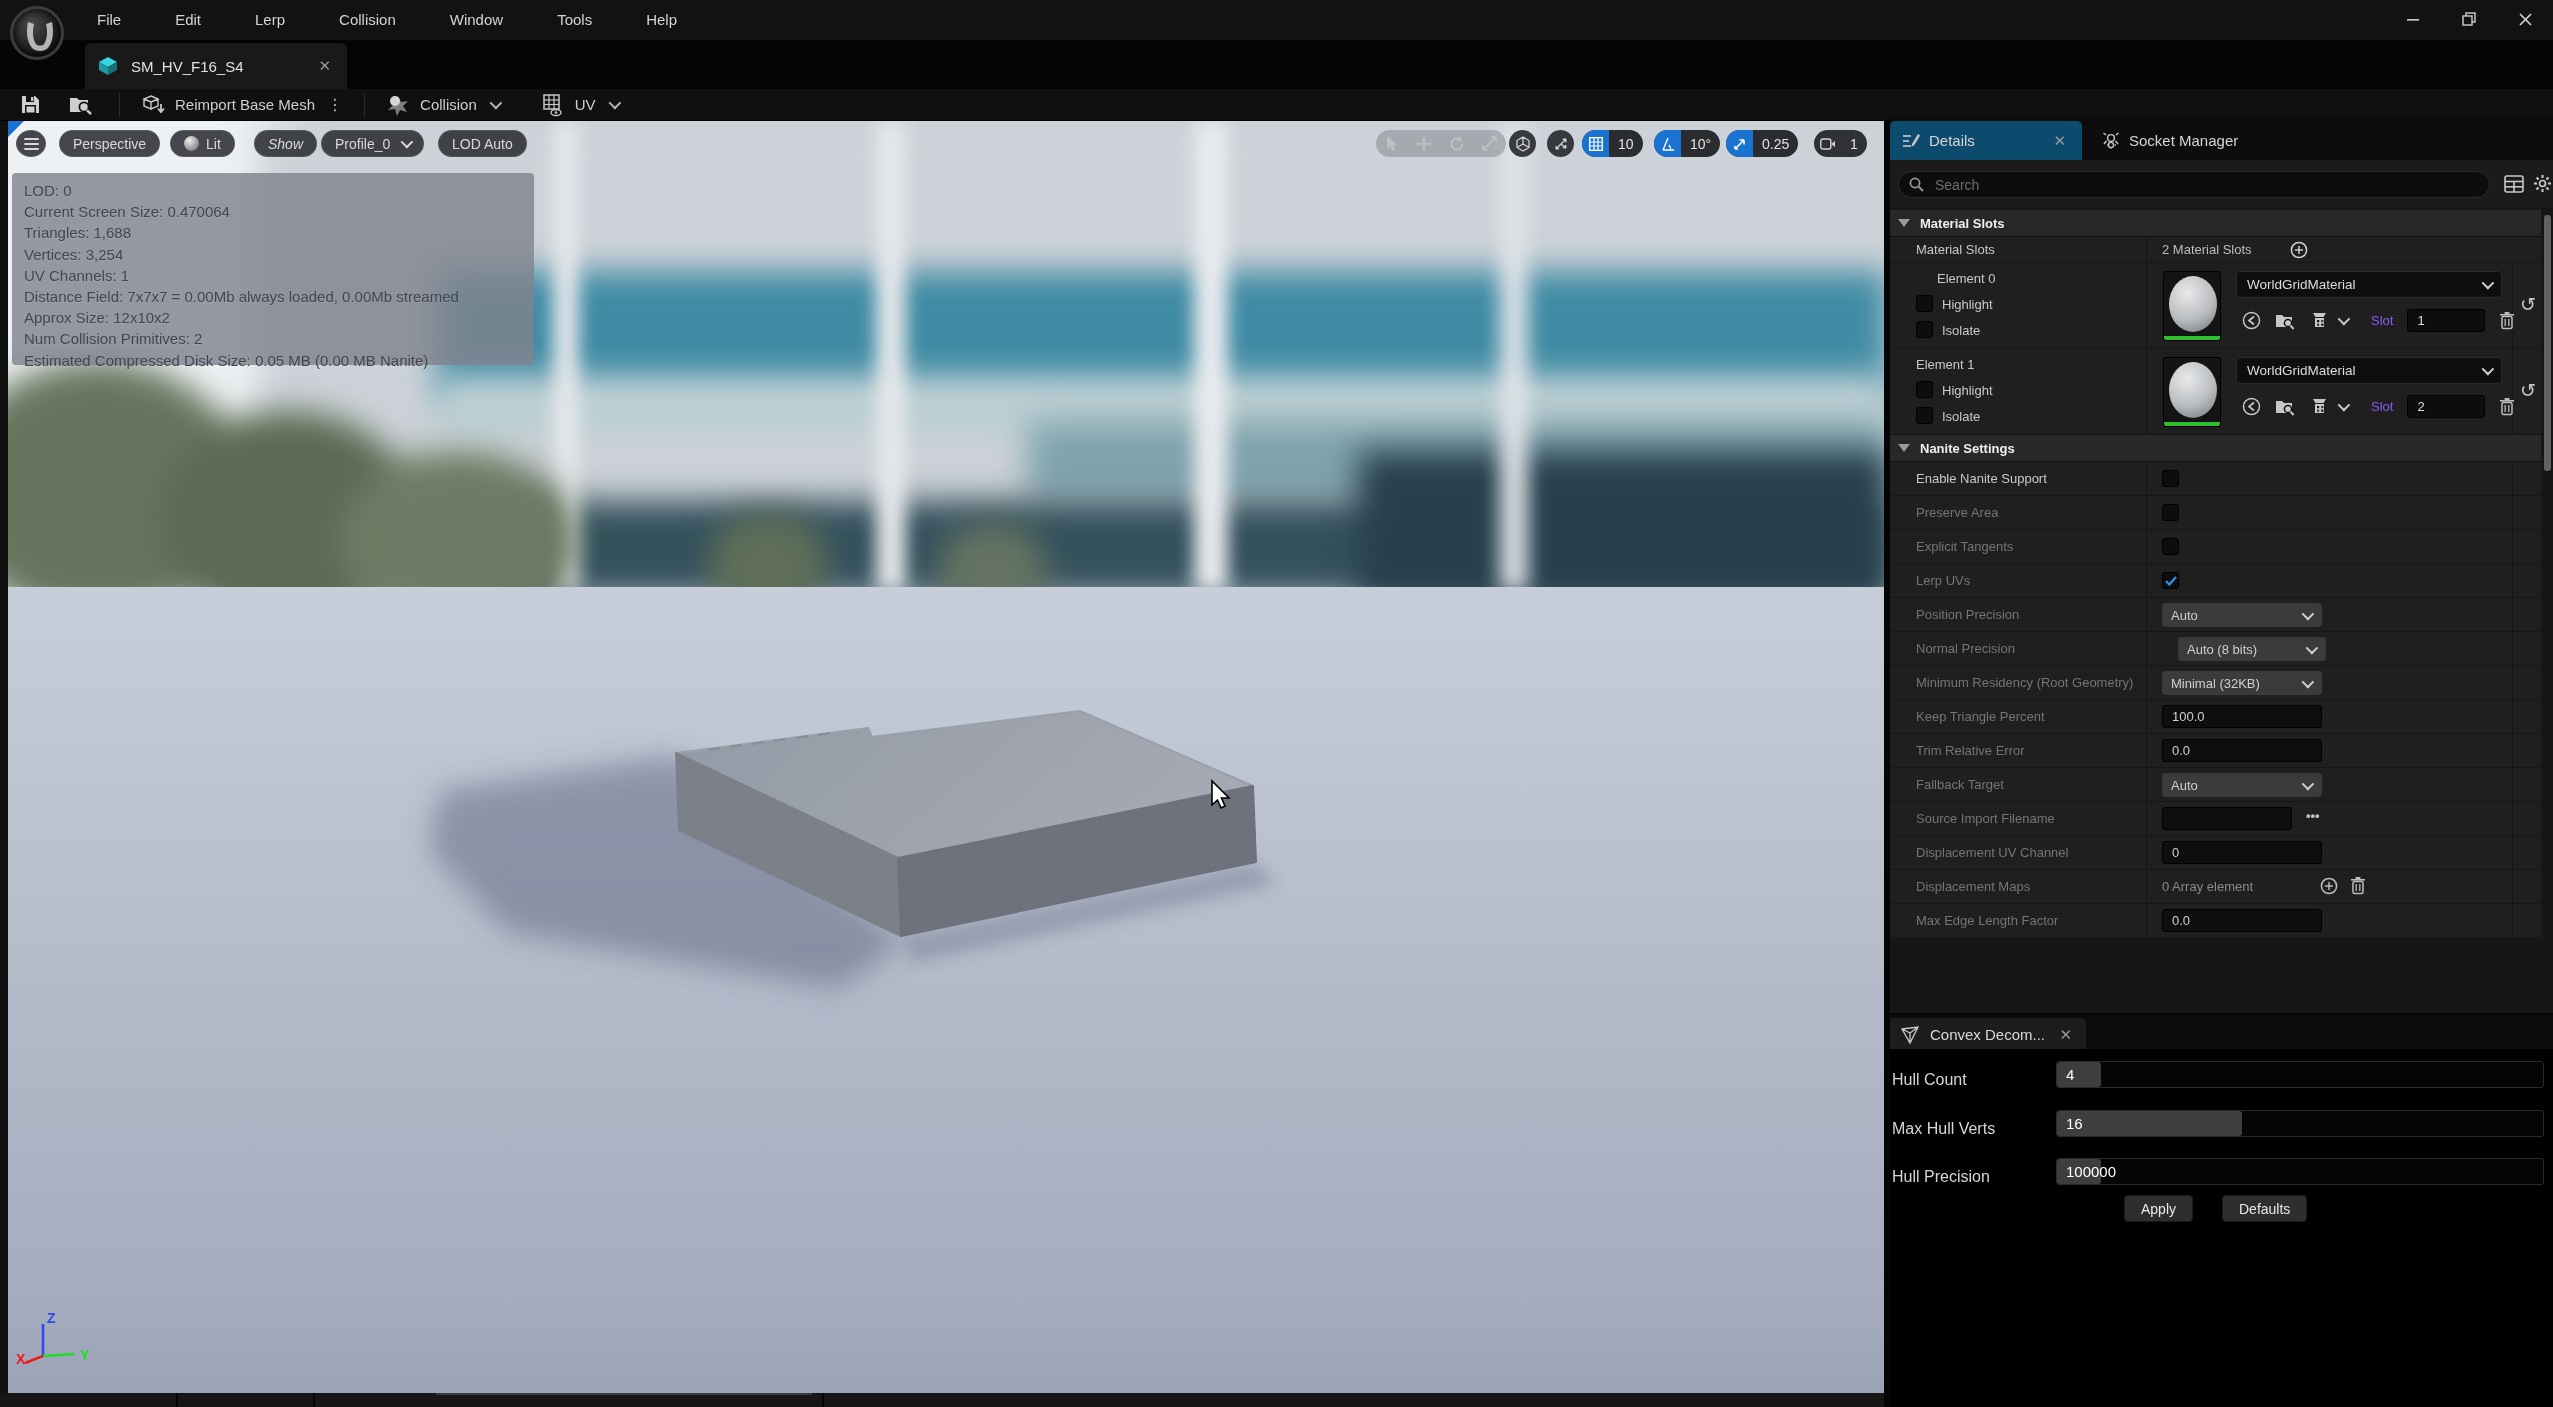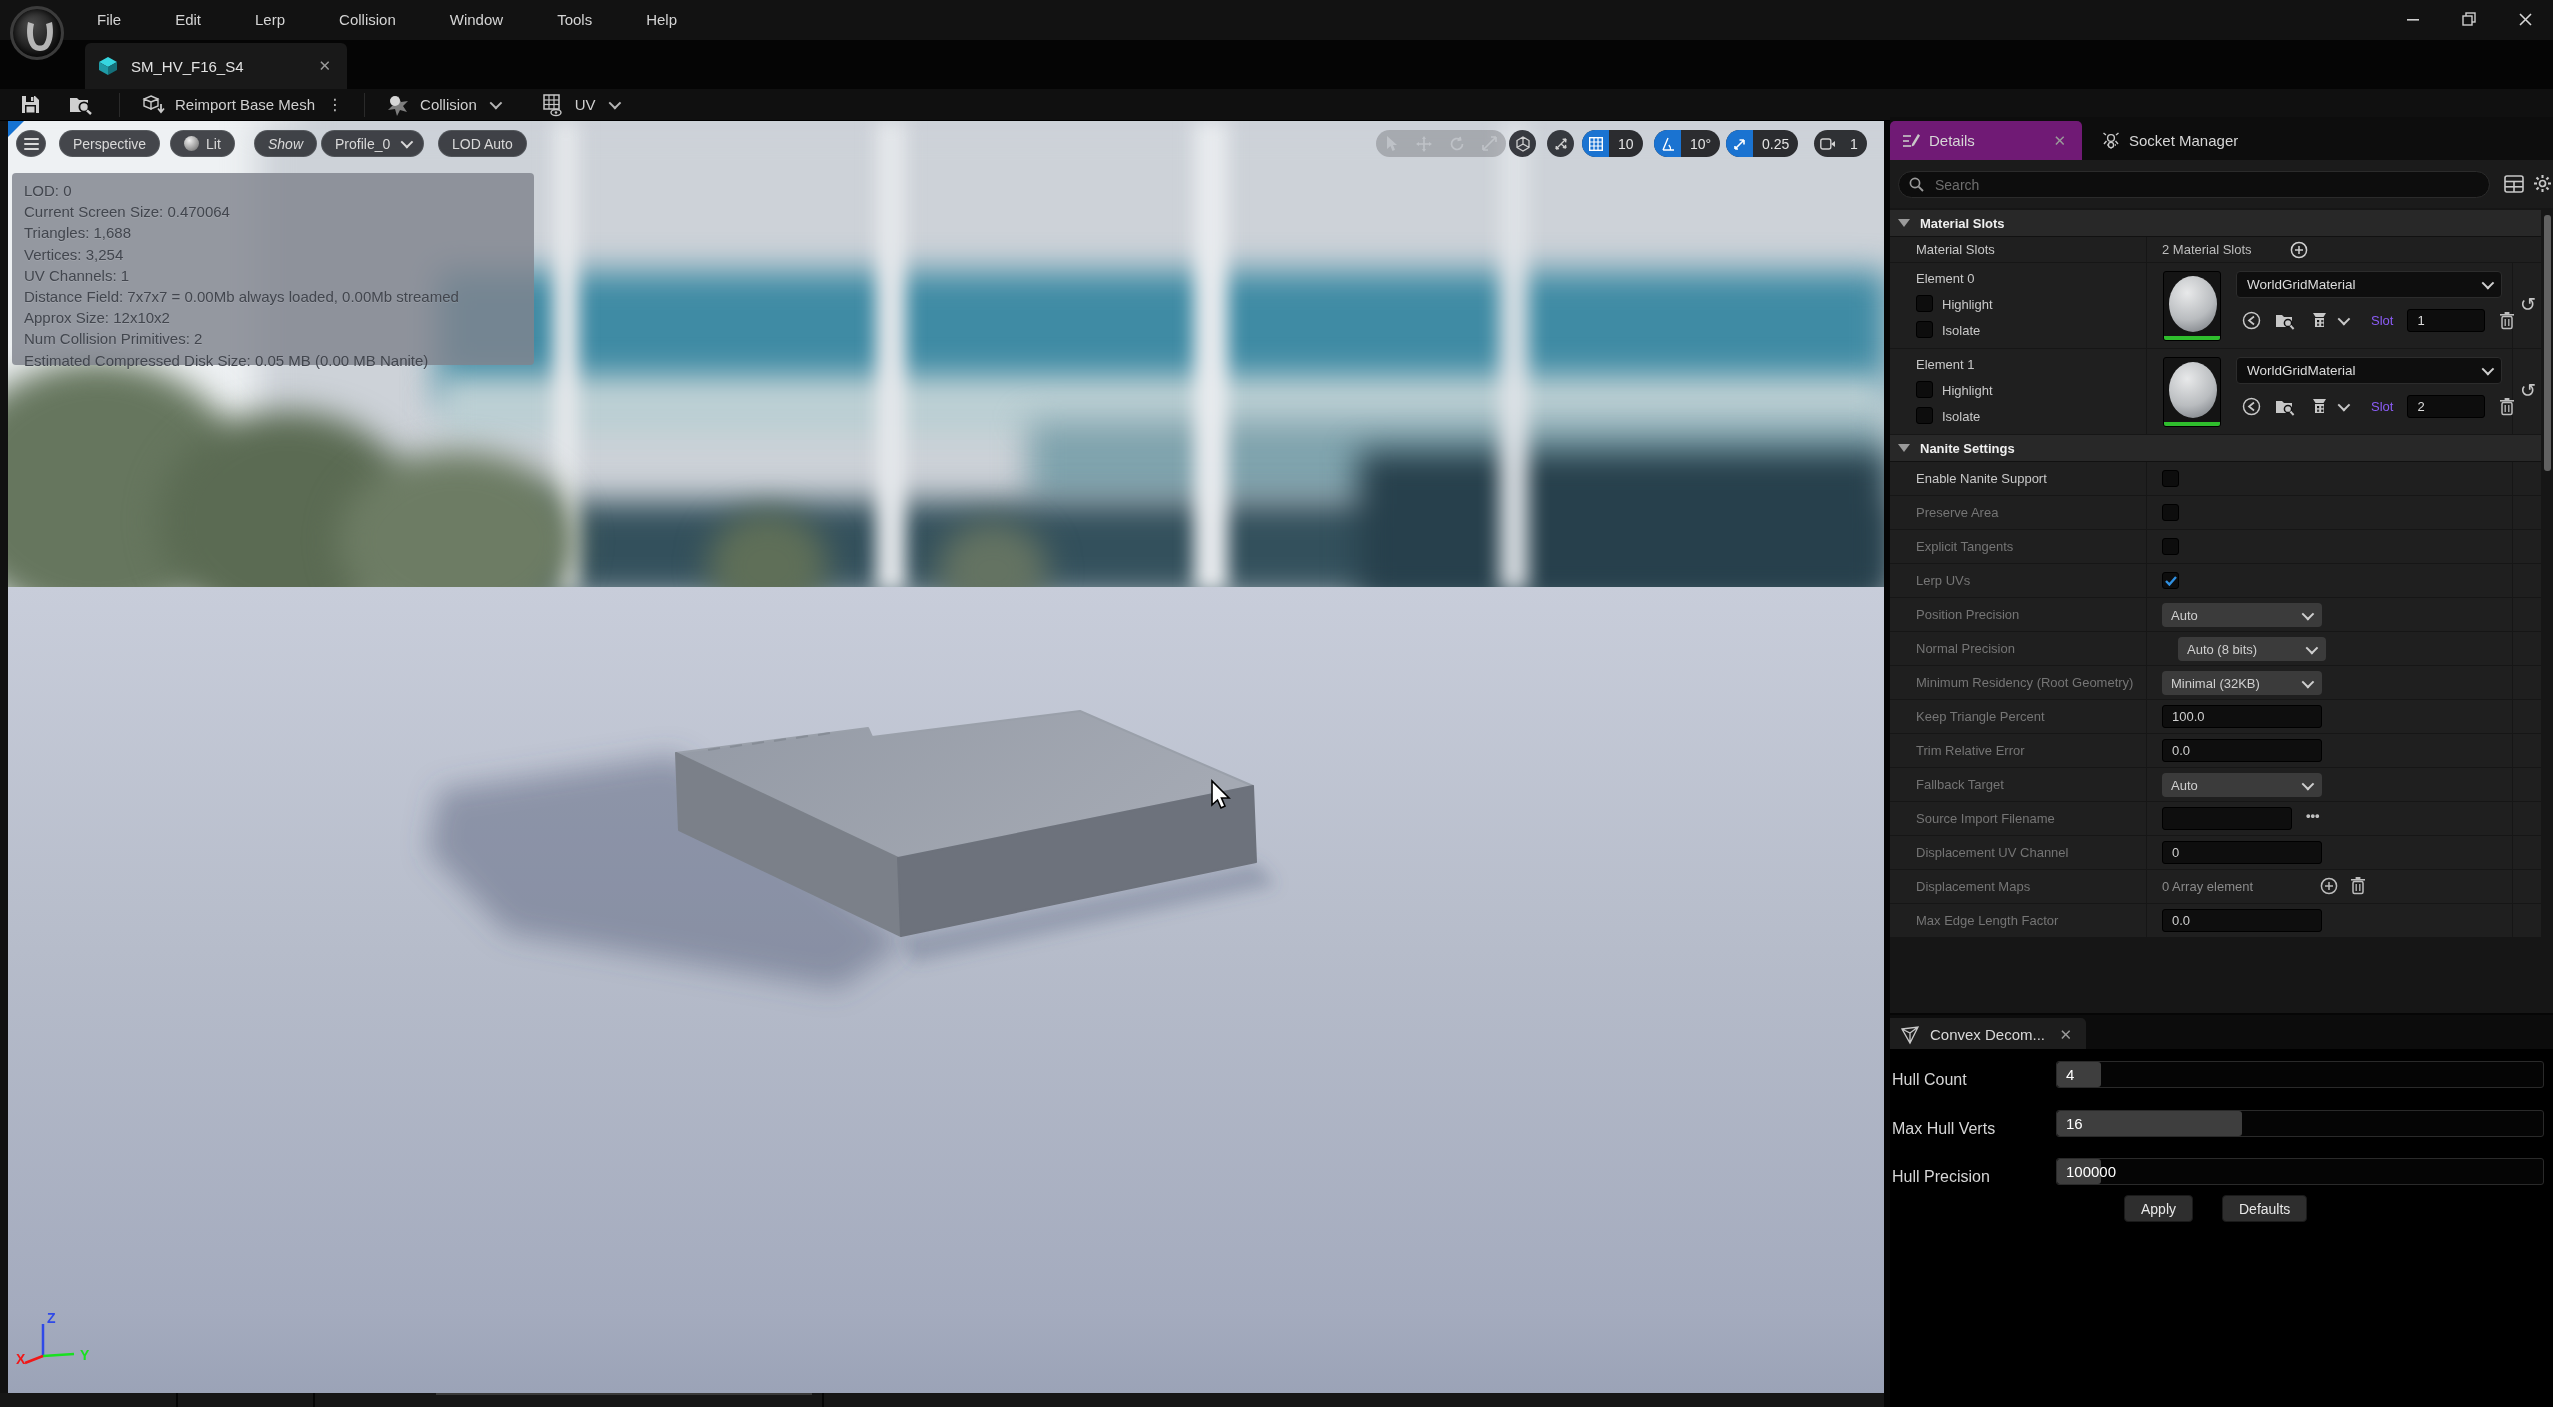--- a/index.html
+++ b/index.html
@@ -57,21 +57,21 @@
   .statsbox{position:absolute;left:4px;top:52px;width:522px;height:192px;border-radius:4px;
     background:rgba(128,132,141,.82);padding:7px 12px;}
   .statsbox .line{font-size:15px;line-height:21.2px;color:#42464e;text-shadow:0 1px 0 rgba(255,255,255,.12);white-space:nowrap;}
 
   .axis-label{position:absolute;font-size:14px;font-weight:bold;}
 
   
   .details{left:1890px;top:117px;width:663px;height:1290px;background:#161616;}
   .dtabs{position:absolute;left:0;top:0;width:663px;height:43px;background:#0d0d0d;}
   .dtab{position:absolute;top:4px;height:39px;display:flex;align-items:center;gap:9px;padding:0 12px;font-size:15px;color:#d6d6d6;}
-  .dtab.active{background:#701a75;border-top-left-radius:5px;border-top-right-radius:5px;left:0;width:192px;}
+  .dtab.active{background:#0c4a6e;border-top-left-radius:5px;border-top-right-radius:5px;left:0;width:192px;}
   .searchrow{position:absolute;left:0;top:43px;width:663px;height:48px;background:#1b1b1b;}
   .searchpill{position:absolute;left:8px;top:11px;width:592px;height:27px;background:#0d0d0d;
     border:1px solid #2b2b2b;border-radius:14px;display:flex;align-items:center;gap:9px;padding:0 10px;}
   .searchpill input{background:transparent;border:none;outline:none;color:#bbb;font-size:14px;width:520px;
     font-family:"Liberation Sans",sans-serif;}
   .searchpill input::placeholder{color:#6e6e6e;}
 
   .cat-header{position:absolute;left:0;width:651px;height:27px;background:#282828;display:flex;align-items:center;
     gap:10px;padding-left:8px;border-bottom:1px solid #111;}
   .cat-header .tri{width:0;height:0;border-left:6px solid transparent;border-right:6px solid transparent;border-top:8px solid #9a9a9a;}
@@ -468,21 +468,21 @@
       <svg class="abs" style="left:400px;top:4px;" width="18" height="18" viewBox="0 0 18 18">
         <circle cx="9" cy="9" r="7.6" fill="none" stroke="#cfcfcf" stroke-width="1.5"></circle>
         <line x1="9" y1="5" x2="9" y2="13" stroke="#cfcfcf" stroke-width="1.5"></line>
           <line x1="5" y1="9" x2="13" y2="9" stroke="#cfcfcf" stroke-width="1.5"></line>
       </svg>
     </div>
 
     <div class="prow" style="top:146px;height:86px;">
       <div class="divider"></div>
         <div class="divider2"></div>
-      <span class="plabel" style="top:8px;">Element 0</span>
+      <span class="plabel" style="top:8px;margin-left:21px;">Element 0</span>
       <span class="cb" style="left:26px;top:32px;"></span>
       <span class="plabel" style="left:52px;top:34px;">Highlight</span>
       <span class="cb" style="left:26px;top:58px;"></span>
       <span class="plabel" style="left:52px;top:60px;">Isolate</span>
       <div class="matthumb" style="left:273px;top:8px;">
         <div class="sphere"></div>
           <div class="greenbar"></div>
       </div>
       <div class="matdd" style="left:346px;top:8px;">
         <span>WorldGridMaterial</span>

